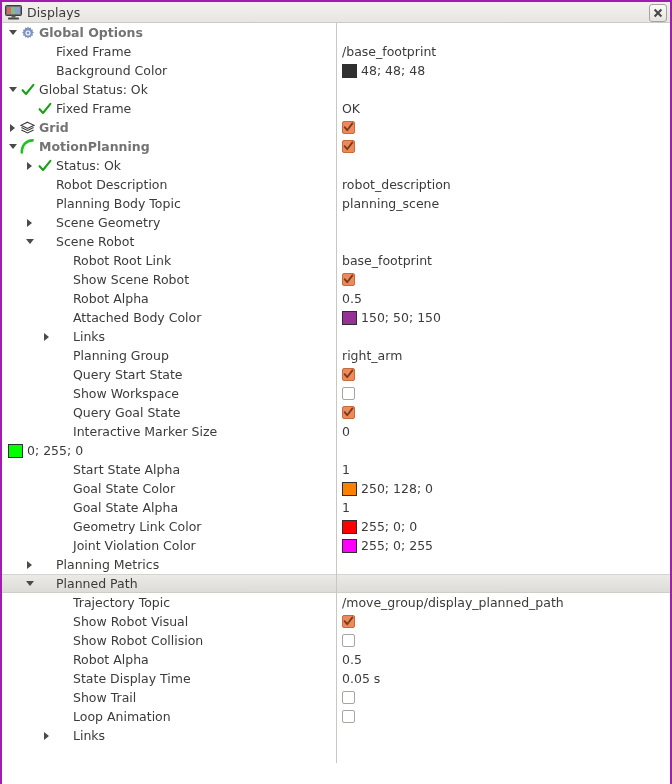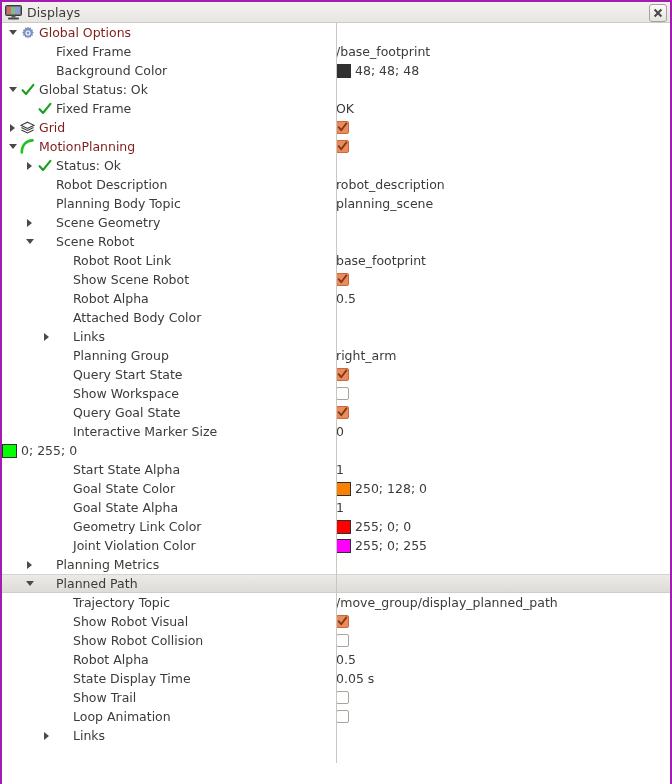--- a/index.html
+++ b/index.html
@@ -82,20 +82,21 @@
     display: flex;
     align-items: center;
     box-sizing: border-box;
     flex: 0 0 334px;
   }
   .val-cell {
     position: relative;
     height: 19px;
     display: flex;
     align-items: center;
+    padding-left: 6px;
     box-sizing: border-box;
     flex: 1 1 auto;
   }
 
   
   .exp {
     width: 13px; height: 19px;
     flex: 0 0 13px;
     display: flex; align-items: center; justify-content: center;
     cursor: pointer;
@@ -111,21 +112,21 @@
     display: flex; align-items: center; justify-content: center;
     margin-right: 3px;
   }
   .ico.blank { }
 
   .label {
     font-size: 12.5px;
     color: #3b3b39;
     line-height: 19px;
   }
-  .label.topitem { color: #7f1d1d; font-weight: normal; }
+  .label.topitem { color: #737373; font-weight: bold; }
   .val {
     font-size: 12.5px;
     color: #3b3b39;
     line-height: 19px;
   }
 
   
   .cb {
     width: 13px; height: 13px;
     box-sizing: border-box;
@@ -388,20 +389,24 @@
             <span class="val">0.5</span>
           </div>
         </div>
         <div class="row">
           <div class="name-cell">
             <span style="width: 38px; flex: 0 0 38px;"></span>
             <span class="exp none"></span>
             <span class="ico blank"></span>
             <span class="label">Attached Body Color</span>
           </div>
+          <div class="val-cell">
+            <span class="sw" style="background: rgb(150, 50, 150);"></span>
+            <span class="val">150; 50; 150</span>
+          </div>
         </div>
         <div class="row">
           <div class="name-cell">
             <span style="width: 38px; flex: 0 0 38px;"></span>
             <span class="exp">
               <span class="tri-r"></span>
             </span>
             <span class="ico blank"></span>
             <span class="label">Links</span>
           </div>

